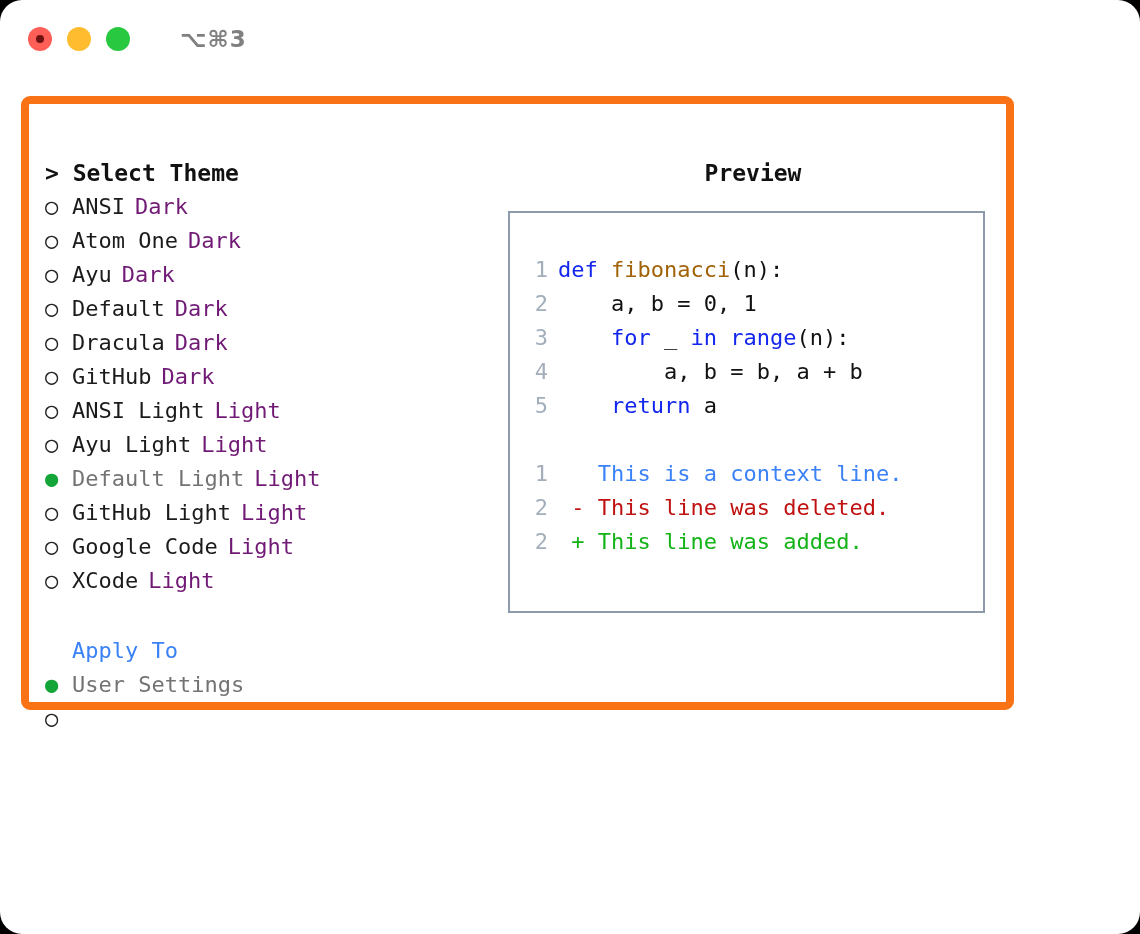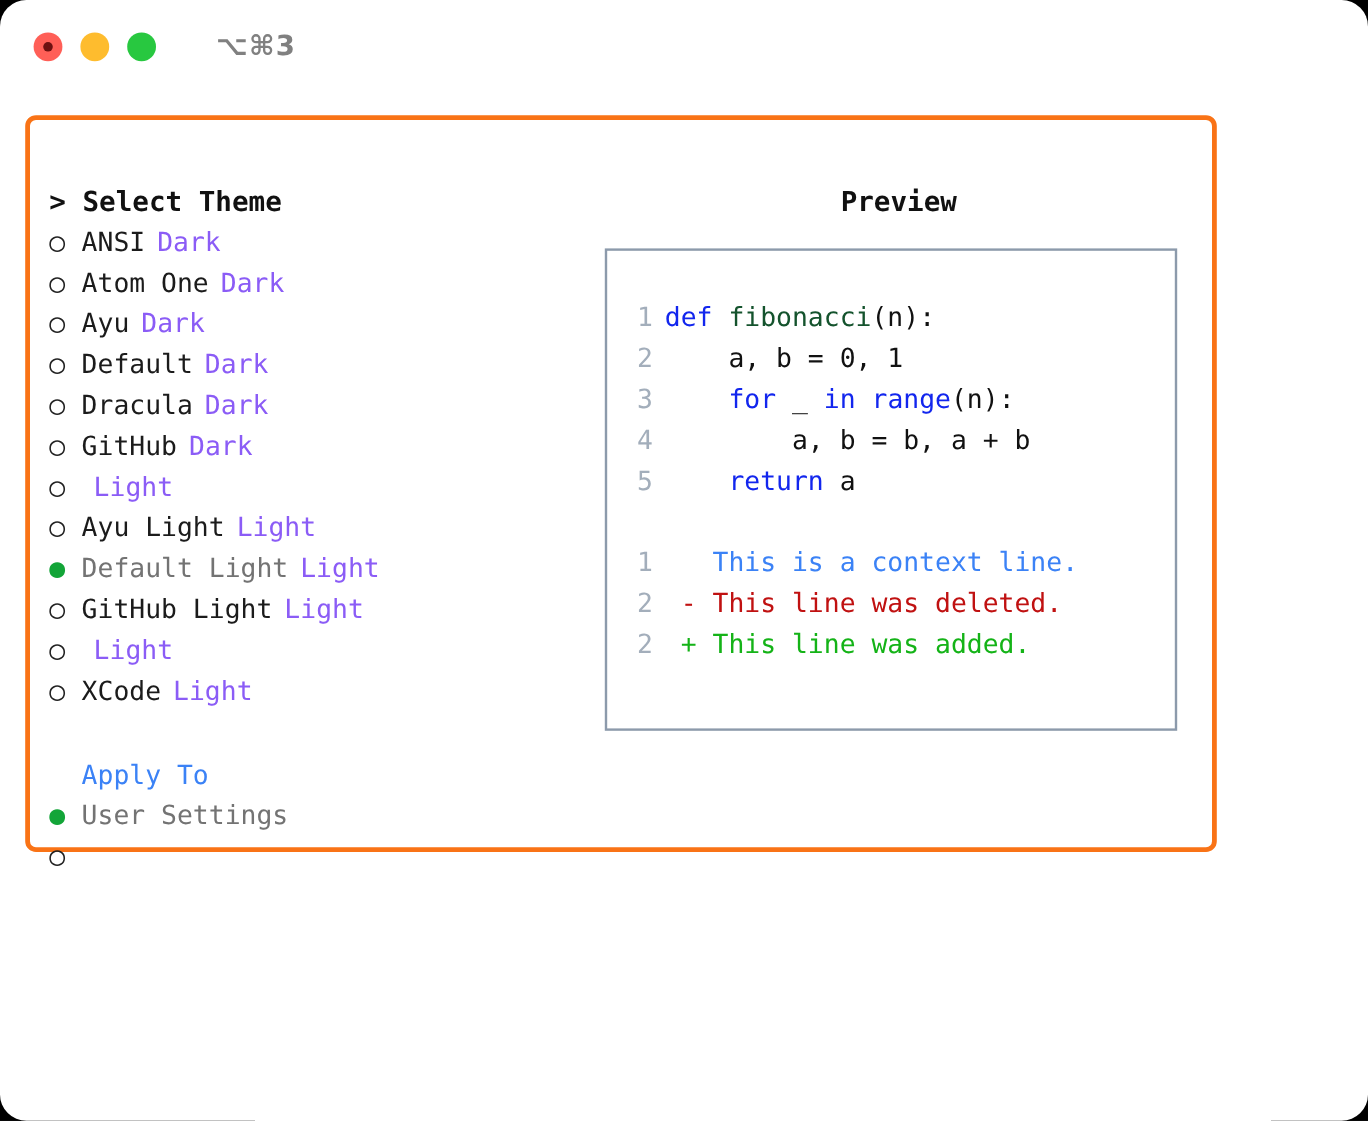--- a/index.html
+++ b/index.html
@@ -71,21 +71,21 @@
     letter-spacing: 1px;
   }
 
   
   .card {
     position: absolute;
     left: 21px;
     top: 96px;
     width: 993px;
     height: 614px;
-    border: 4px solid #f97316;
+    border: 8px solid #f97316;
     border-radius: 9px;
     box-sizing: border-box;
     background: #ffffff;
   }
 
   
   .left-pane {
     position: absolute;
     left: 16px;
     top: 52px;
@@ -119,21 +119,21 @@
     display: inline-block;
     width: 27px;
     flex: 0 0 27px;
     font-size: 22px;
     color: #222222;
   }
   .marker.selected { color: #13a538; }
   .opt-label { color: #1b1b1b; text-align: center; }
   .opt-row.selected .opt-label { color: #737373; }
   .opt-tag {
-    color: #8b5cf6;
+    color: #701a75;
     margin-left: 10px;
   }
 
   .section-head {
     font-size: 22px;
     color: #3b82f6;
     line-height: 34px;
     height: 34px;
     padding-left: 27px;
     white-space: pre;
@@ -179,21 +179,21 @@
     display: inline-block;
     width: 26px;
     flex: 0 0 26px;
     text-align: right;
     color: #a3aebb;
     margin-right: 10px;
   }
   .blank-line { height: 34px; }
 
   .tok-kw   { color: #1226ee; }
-  .tok-fn   { color: #14532d; }
+  .tok-fn   { color: #a16207; }
   .tok-txt  { color: #111111; }
   .tok-ctx  { color: #3b82f6; }
   .tok-del  { color: #c01111; }
   .tok-add  { color: #14b317; }
 </style>
 </head>
 <body>
 
 <div class="window">
 
@@ -236,39 +236,41 @@
         <span class="opt-label">Dracula</span>
         <span class="opt-tag">Dark</span>
       </div>
       <div class="opt-row">
         <span class="marker">○</span>
         <span class="opt-label">GitHub</span>
         <span class="opt-tag">Dark</span>
       </div>
       <div class="opt-row">
         <span class="marker">○</span>
+        <span class="opt-label">ANSI Light</span>
         <span class="opt-tag">Light</span>
       </div>
       <div class="opt-row">
         <span class="marker">○</span>
         <span class="opt-label">Ayu Light</span>
         <span class="opt-tag">Light</span>
       </div>
       <div class="opt-row selected">
         <span class="marker selected">●</span>
         <span class="opt-label">Default Light</span>
         <span class="opt-tag">Light</span>
       </div>
       <div class="opt-row">
         <span class="marker">○</span>
         <span class="opt-label">GitHub Light</span>
         <span class="opt-tag">Light</span>
       </div>
       <div class="opt-row">
         <span class="marker">○</span>
+        <span class="opt-label">Google Code</span>
         <span class="opt-tag">Light</span>
       </div>
       <div class="opt-row">
         <span class="marker">○</span>
         <span class="opt-label">XCode</span>
         <span class="opt-tag">Light</span>
       </div>
 
       <div class="spacer-lg"></div>
 

